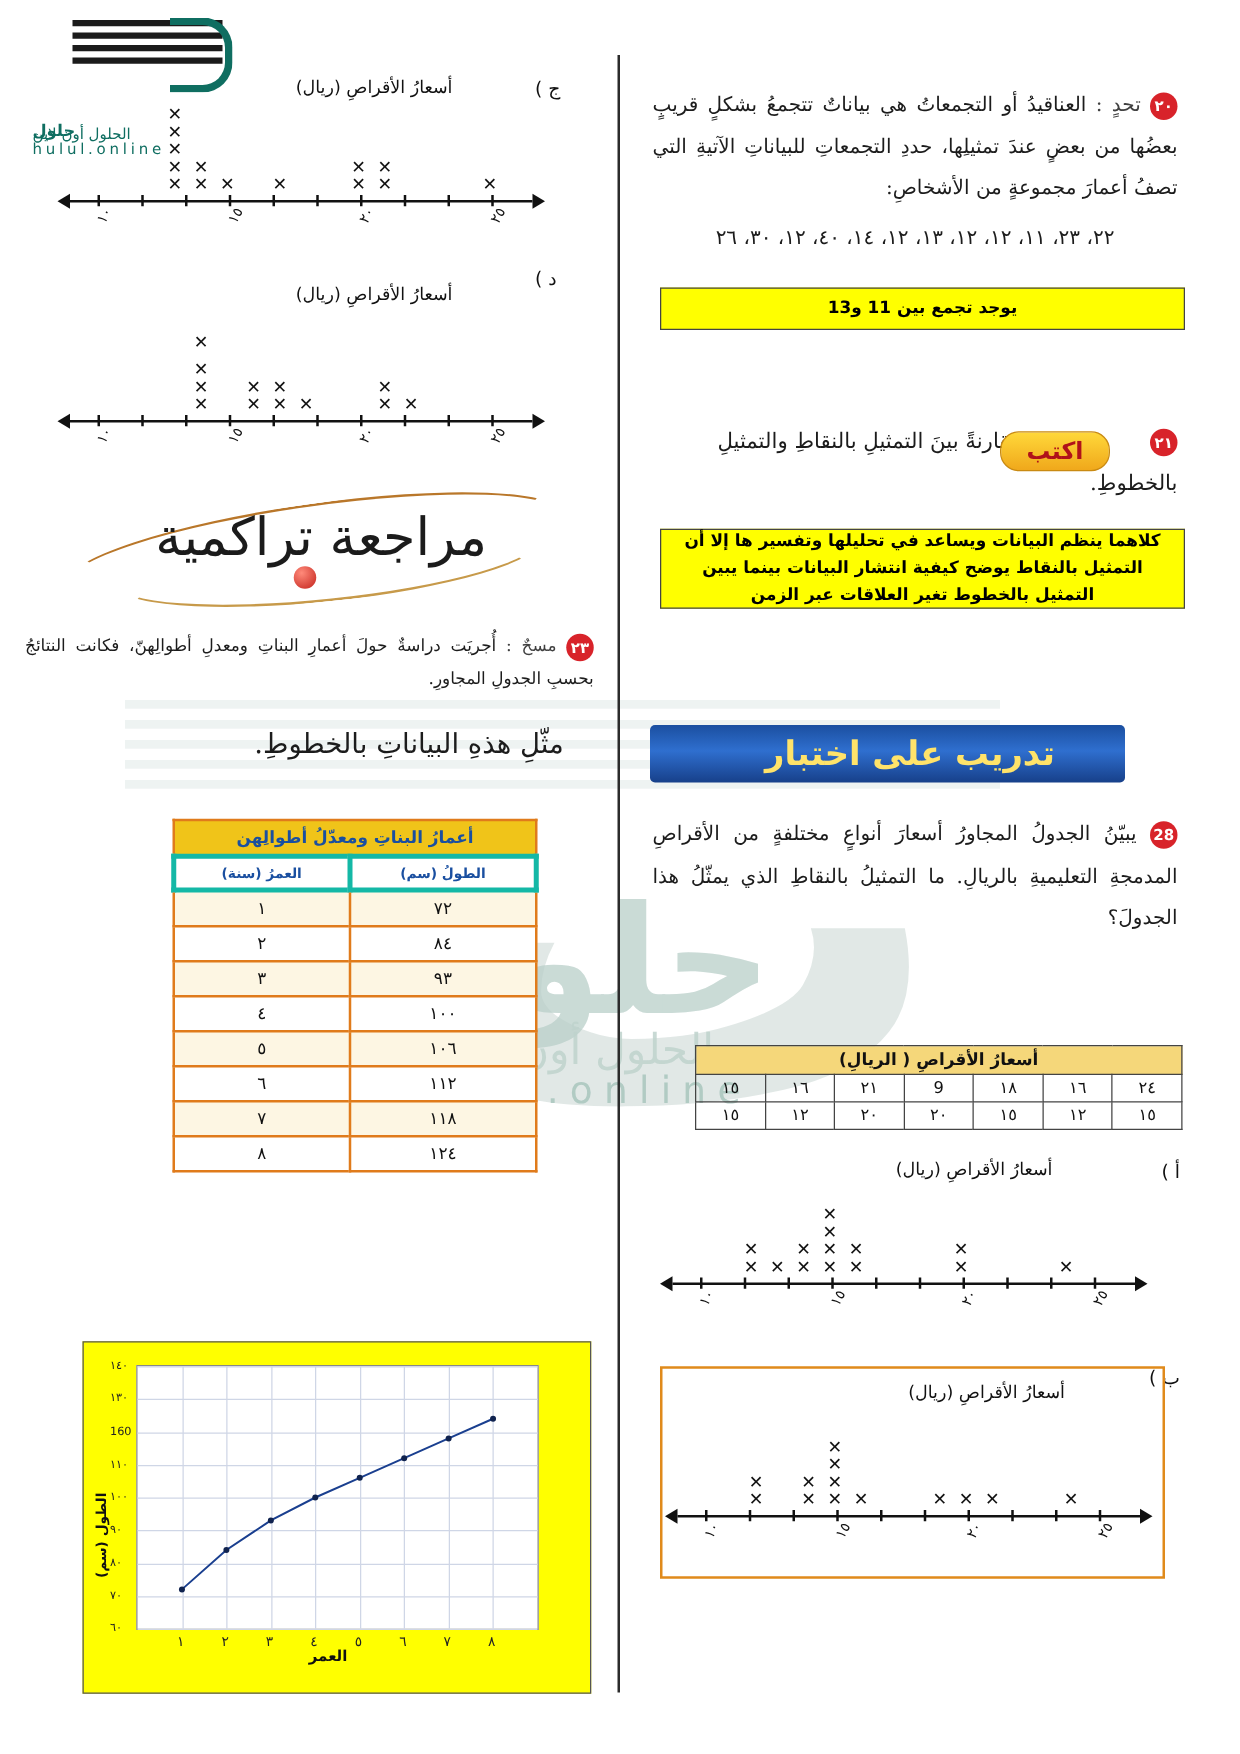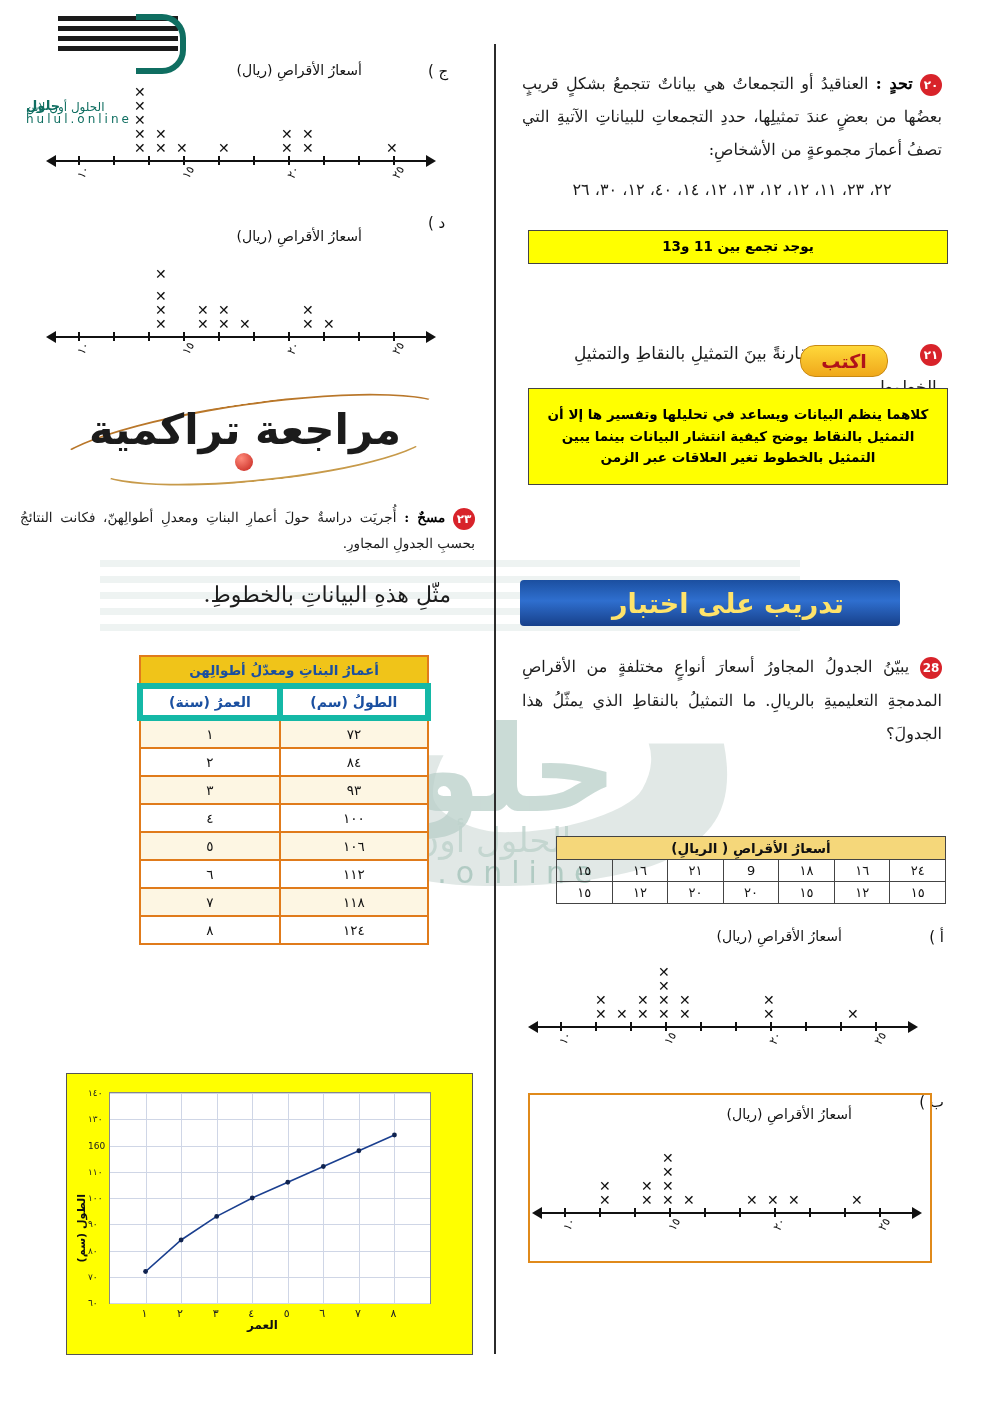--- a/index.html
+++ b/index.html
@@ -49,21 +49,21 @@
   
   .ar{font-family:"DejaVu Sans", sans-serif;direction:rtl;}
   .hand{font-family:"DejaVu Serif", serif;direction:rtl;color:#1c1c1c;}
 
   .num-badge{
     display:inline-block;width:22px;height:22px;border-radius:50%;
     background:#d8232a;color:#fff;font-size:12px;font-weight:bold;
     text-align:center;line-height:22px;font-family:"DejaVu Sans",sans-serif;
     vertical-align:middle;
   }
-  .tag-red{color:#000000;font-weight:bold;}
+  .tag-red{color:#404040;font-weight:normal;}
 
   
   .ans{
     position:absolute;background:#ffff00;border:1px solid #444;
     font-family:"DejaVu Sans",sans-serif;font-weight:bold;font-size:13.5px;
     color:#000;direction:rtl;text-align:center;line-height:1.6;padding:6px 8px;
     box-sizing:border-box;
   }
 
   
@@ -75,22 +75,22 @@
   .banner-test span{
     position:absolute;inset:0;display:flex;align-items:center;justify-content:center;
     color:#ffe36a;font-size:27px;font-weight:bold;font-family:"DejaVu Sans",sans-serif;
     letter-spacing:2px;
     margin-left:36px;
   }
   .banner-review{
     position:absolute;left:30px;top:395px;width:430px;height:90px;
   }
   .banner-review .txt{
-    position:absolute;left:0;top:10px;width:430px;text-align:center;
-    font-family:"DejaVu Sans",sans-serif;font-size:42px;font-weight:bold;color:#1b1b1b;
+    position:absolute;left:12px;top:10px;width:430px;text-align:center;
+    font-family:"DejaVu Sans",sans-serif;font-size:42px;font-weight:normal;color:#1b1b1b;
     letter-spacing:1px;
   }
   .swoosh{position:absolute;left:20px;top:8px;width:400px;height:70px;border-radius:50%;
     border:2px solid #b9772a;border-color:#b9772a transparent transparent transparent;transform:rotate(-8deg);}
   .swoosh2{position:absolute;left:60px;top:22px;width:340px;height:60px;border-radius:50%;
     border:2px solid #c79a4a;border-color:transparent transparent #c79a4a transparent;transform:rotate(-6deg);}
   .red-dot{position:absolute;left:205px;top:58px;width:18px;height:18px;border-radius:50%;
     background:radial-gradient(circle at 35% 30%,#ff8a7a,#c3221b);}
 
   .write-badge{
@@ -107,21 +107,21 @@
     font-family:"DejaVu Sans",sans-serif;font-size:13px;direction:rtl;
   }
   .tbl-discs th{background:#f5d77a;border:1px solid #444;padding:3px 0;font-size:13.5px;}
   .tbl-discs td{border:1px solid #444;padding:3px 0;text-align:center;width:14.2%;}
 
   .tbl-girls{
     position:absolute;left:137px;top:655px;width:294px;
     font-family:"DejaVu Sans",sans-serif;font-size:13px;direction:rtl;
   }
   .tbl-girls th.title{background:#f0c419;border:2px solid #e07b1b;padding:5px 0;font-size:13.5px;text-align:center;}
-  .tbl-girls th{background:#fff;border:6px solid #14b8a6;padding:5px 0;color:#1a4fa0;font-size:14px;text-align:center;}
+  .tbl-girls th{background:#fff;border:4px solid #14b8a6;padding:5px 0;color:#1a4fa0;font-size:11px;text-align:center;}
   .tbl-girls td{border:2px solid #e07b1b;padding:5px 0;text-align:center;font-size:13.5px;}
   .tbl-girls tr:nth-child(odd) td{background:#fdf6e3;}
   .tbl-girls tr:nth-child(even) td{background:#ffffff;}
 
   
   .plot{position:absolute;}
   .plot .cap{
     position:absolute;right:0;top:0;font-family:"DejaVu Sans",sans-serif;
     font-size:14px;direction:rtl;white-space:nowrap;
   }
@@ -193,21 +193,21 @@
 
   <div style="position:absolute;right:50px;top:336px;width:420px;">
     <div class="hand" style="font-size:17px;line-height:2;">
       <span class="num-badge">٢١</span>
       <span style="display:inline-block;width:92px;"></span>
       <span>مقارنةً بينَ التمثيلِ بالنقاطِ والتمثيلِ بالخطوطِ.</span>
     </div>
   </div>
   <div class="write-badge ar">اكتب</div>
 
-  <div class="ans" style="left:528px;top:388px;width:420px;height:97px;display:flex;align-items:center;justify-content:center;">كلاهما ينظم البيانات ويساعد في تحليلها وتفسير ها إلا أن التمثيل بالنقاط يوضح كيفية انتشار البيانات بينما يبين التمثيل بالخطوط تغير العلاقات عبر الزمن</div>
+  <div class="ans" style="left:528px;top:423px;width:420px;height:64px;display:flex;align-items:center;justify-content:center;">كلاهما ينظم البيانات ويساعد في تحليلها وتفسير ها إلا أن التمثيل بالنقاط يوضح كيفية انتشار البيانات بينما يبين التمثيل بالخطوط تغير العلاقات عبر الزمن</div>
 
   <div class="banner-test">
     <span class="ar">تدريب على اختبار</span>
   </div>
 
   <div style="position:absolute;right:50px;top:650px;width:420px;">
     <div class="hand" style="font-size:16px;line-height:2.1;text-align:justify;">
       <span class="num-badge">28</span>
       <span>يبيّنُ الجدولُ المجاورُ أسعارَ أنواعٍ مختلفةٍ من الأقراصِ المدمجةِ التعليميةِ بالريالِ. ما التمثيلُ بالنقاطِ الذي يمثّلُ هذا الجدولَ؟</span>
     </div>

